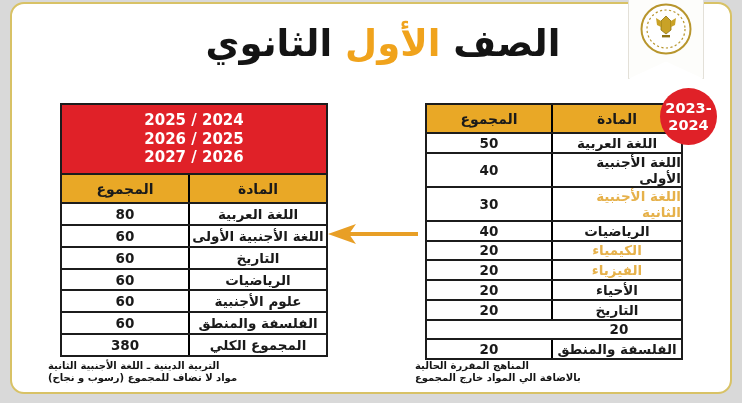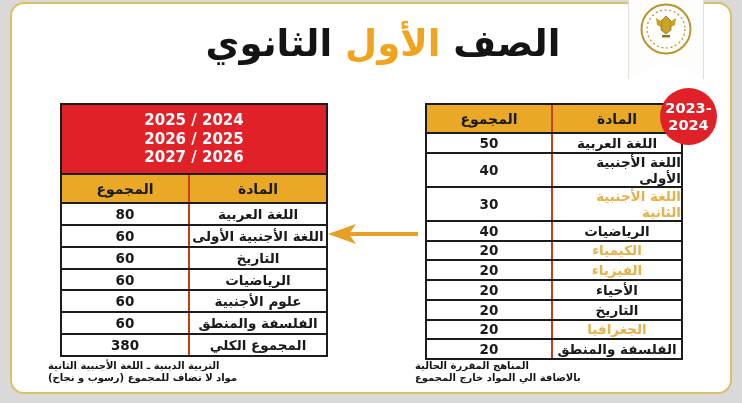--- a/index.html
+++ b/index.html
@@ -33,21 +33,21 @@
   .tbl{
     position:absolute;background:#fff;border:2px solid #1c1c1c;
     display:flex;flex-direction:column;box-sizing:border-box;
   }
   .trow{display:flex;direction:rtl;flex:1;border-top:2px solid #1c1c1c;}
   .trow:first-child{border-top:none;}
   .cell{
     display:flex;align-items:center;justify-content:center;
     font-size:13.5px;color:#1a1a1a;box-sizing:border-box;direction:rtl;
   }
-  .cell.subject{border-left:2px solid #c2410c;}
+  .cell.subject{border-left:2px solid #000000;}
   .thead{background:#e9a826;}
   .thead .cell{font-size:14px;}
   .hl{color:#e6b14a;}
   
   .left-tbl{left:60px;top:103px;width:268px;height:254px;}
   .left-tbl .cell.subject{width:138px;}
   .left-tbl .cell.total{width:126px;}
   .left-tbl .thead{flex:0 0 27px;}
   .years{
     flex:0 0 68px;background:#e02128;color:#ffffff;
@@ -169,21 +169,20 @@
   </div>
   <div class="trow">
     <div class="cell subject">الأحياء</div>
     <div class="cell total">20</div>
   </div>
   <div class="trow">
     <div class="cell subject">التاريخ</div>
     <div class="cell total">20</div>
   </div>
   <div class="trow">
-    <div class="cell subject hl">الجغرافيا</div>
     <div class="cell total">20</div>
   </div>
   <div class="trow">
     <div class="cell subject">الفلسفة والمنطق</div>
     <div class="cell total">20</div>
   </div>
 </div>
 
 <div class="badge">
   <div>2023-</div>

